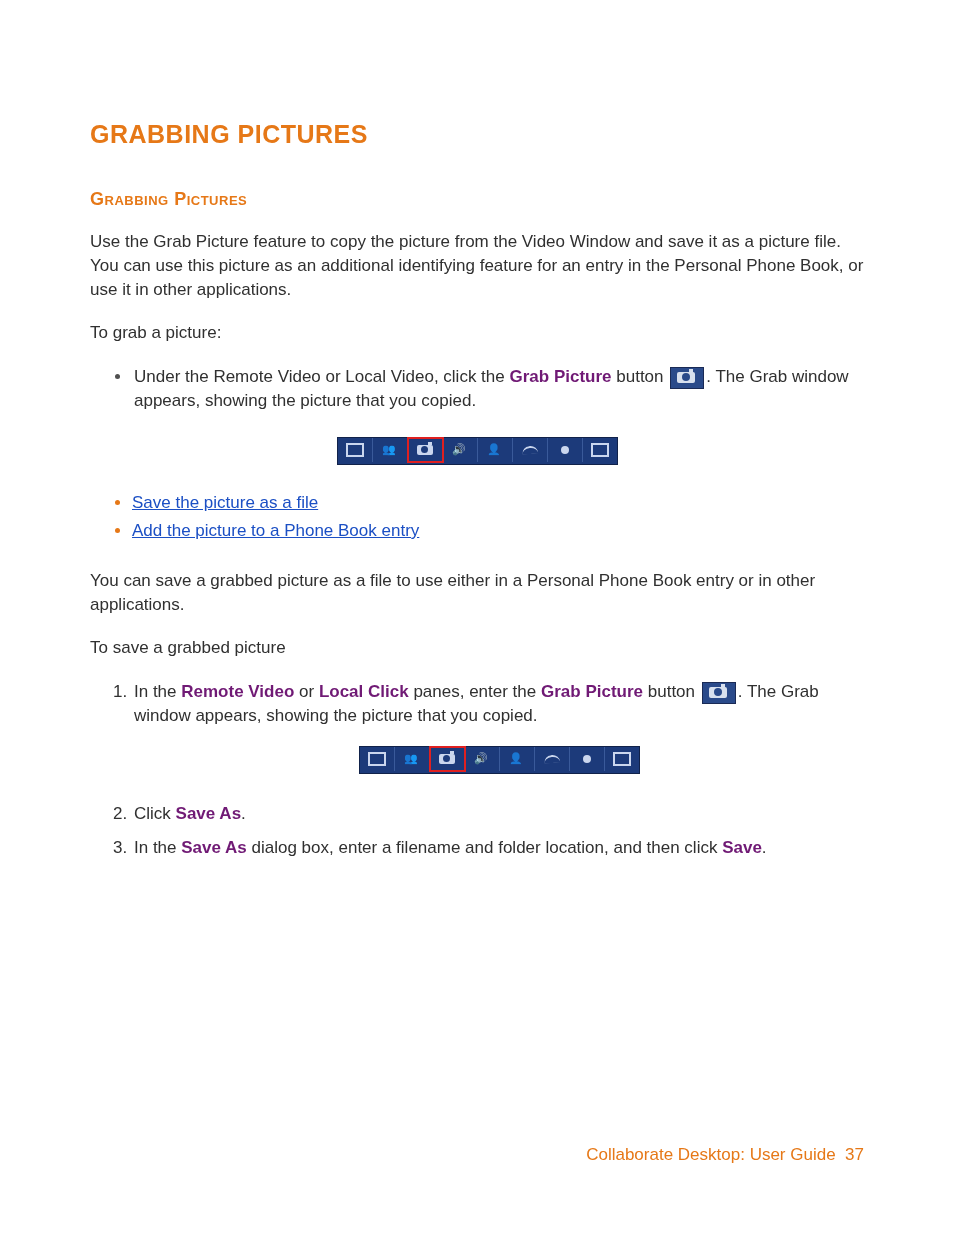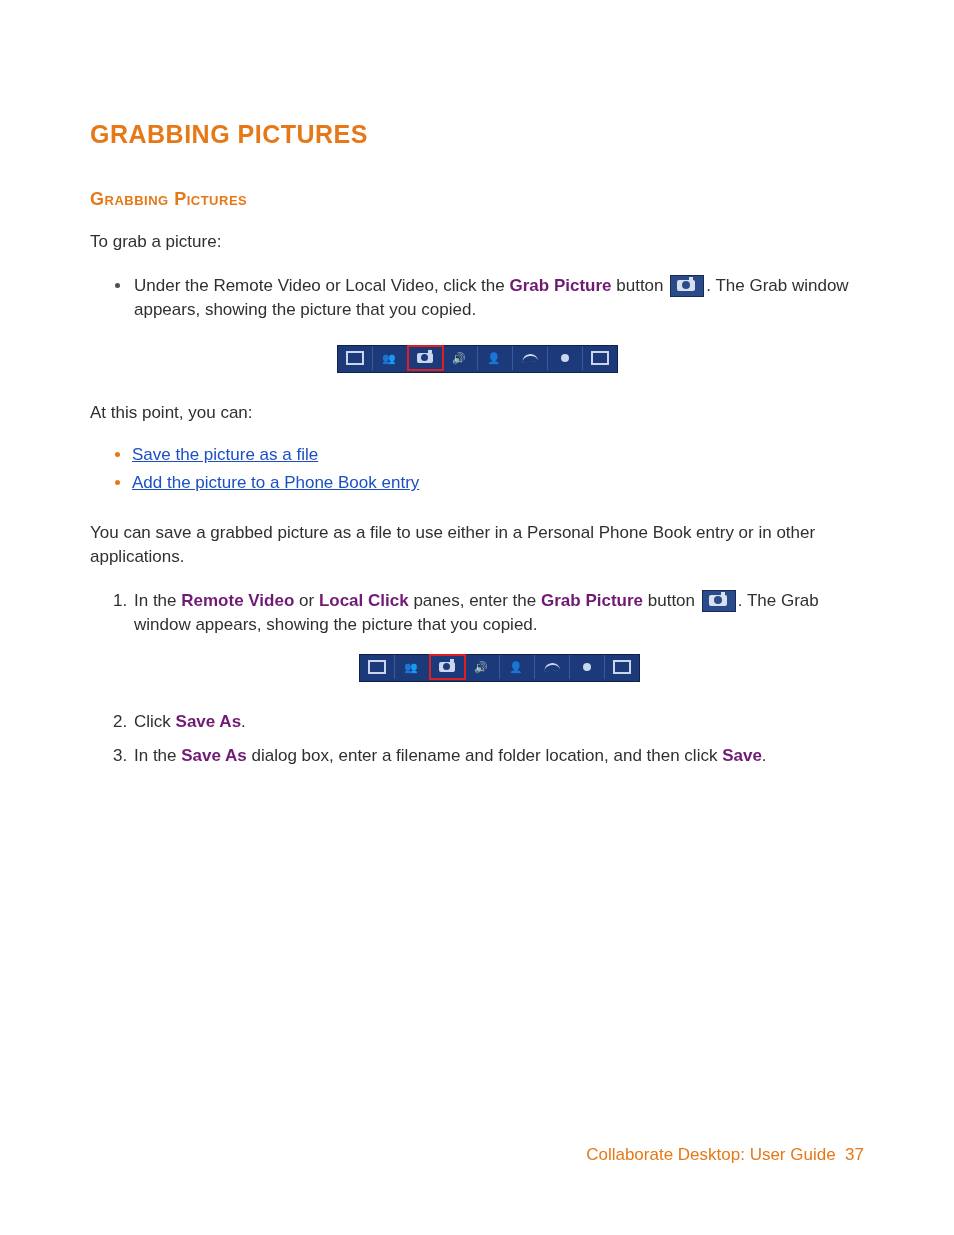--- a/index.html
+++ b/index.html
@@ -179,20 +179,21 @@
 </style>
 </head>
 <body>
 
 <div class="page">
 
   <h1 class="main-title">GRABBING PICTURES</h1>
 
   <h2 class="section-title">Grabbing Pictures</h2>
 
+  <p>Use the Grab Picture feature to copy the picture from the Video Window and save it as a picture file. You can use this picture as an additional identifying feature for an entry in the Personal Phone Book, or use it in other applications.</p>
 
   <p>To grab a picture:</p>
 
   <ul class="bullets">
     <li>
       <span>Under the Remote Video or Local Video, click the </span><span class="bold">Grab Picture</span><span> button </span><span class="inline-icon"><span class="camera"></span></span><span>. The Grab window appears, showing the picture that you copied.</span>
     </li>
   </ul>
 
   <div class="toolbar-wrap">
@@ -217,30 +218,30 @@
         </div>
       <div class="tb-btn">
           <div class="tb-dot"></div>
         </div>
       <div class="tb-btn">
           <div class="tb-rect"></div>
         </div>
     </div>
   </div>
 
-  <p>At this point, you can:</p>
 
   <ul class="link-bullets">
     <li><a href="#" class="doc-link">Save the picture as a file</a></li>
     <li><a href="#" class="doc-link">Add the picture to a Phone Book entry</a></li>
   </ul>
 
 
   <p>You can save a grabbed picture as a file to use either in a Personal Phone Book entry or in other applications.</p>
 
+  <p>To save a grabbed picture</p>
 
   <ol class="numbers">
     <li>
       <span>In the </span><span class="bold">Remote Video</span><span> or </span><span class="bold">Local Click</span><span> panes, enter the </span><span class="bold">Grab Picture</span><span> button </span><span class="inline-icon"><span class="camera"></span></span><span>. The Grab window appears, showing the picture that you copied.</span>
       <div class="toolbar-wrap" style="margin-top:18px;">
         <div class="toolbar">
           <div class="tb-btn">
               <div class="tb-rect"></div>
             </div>
           <div class="tb-btn">

